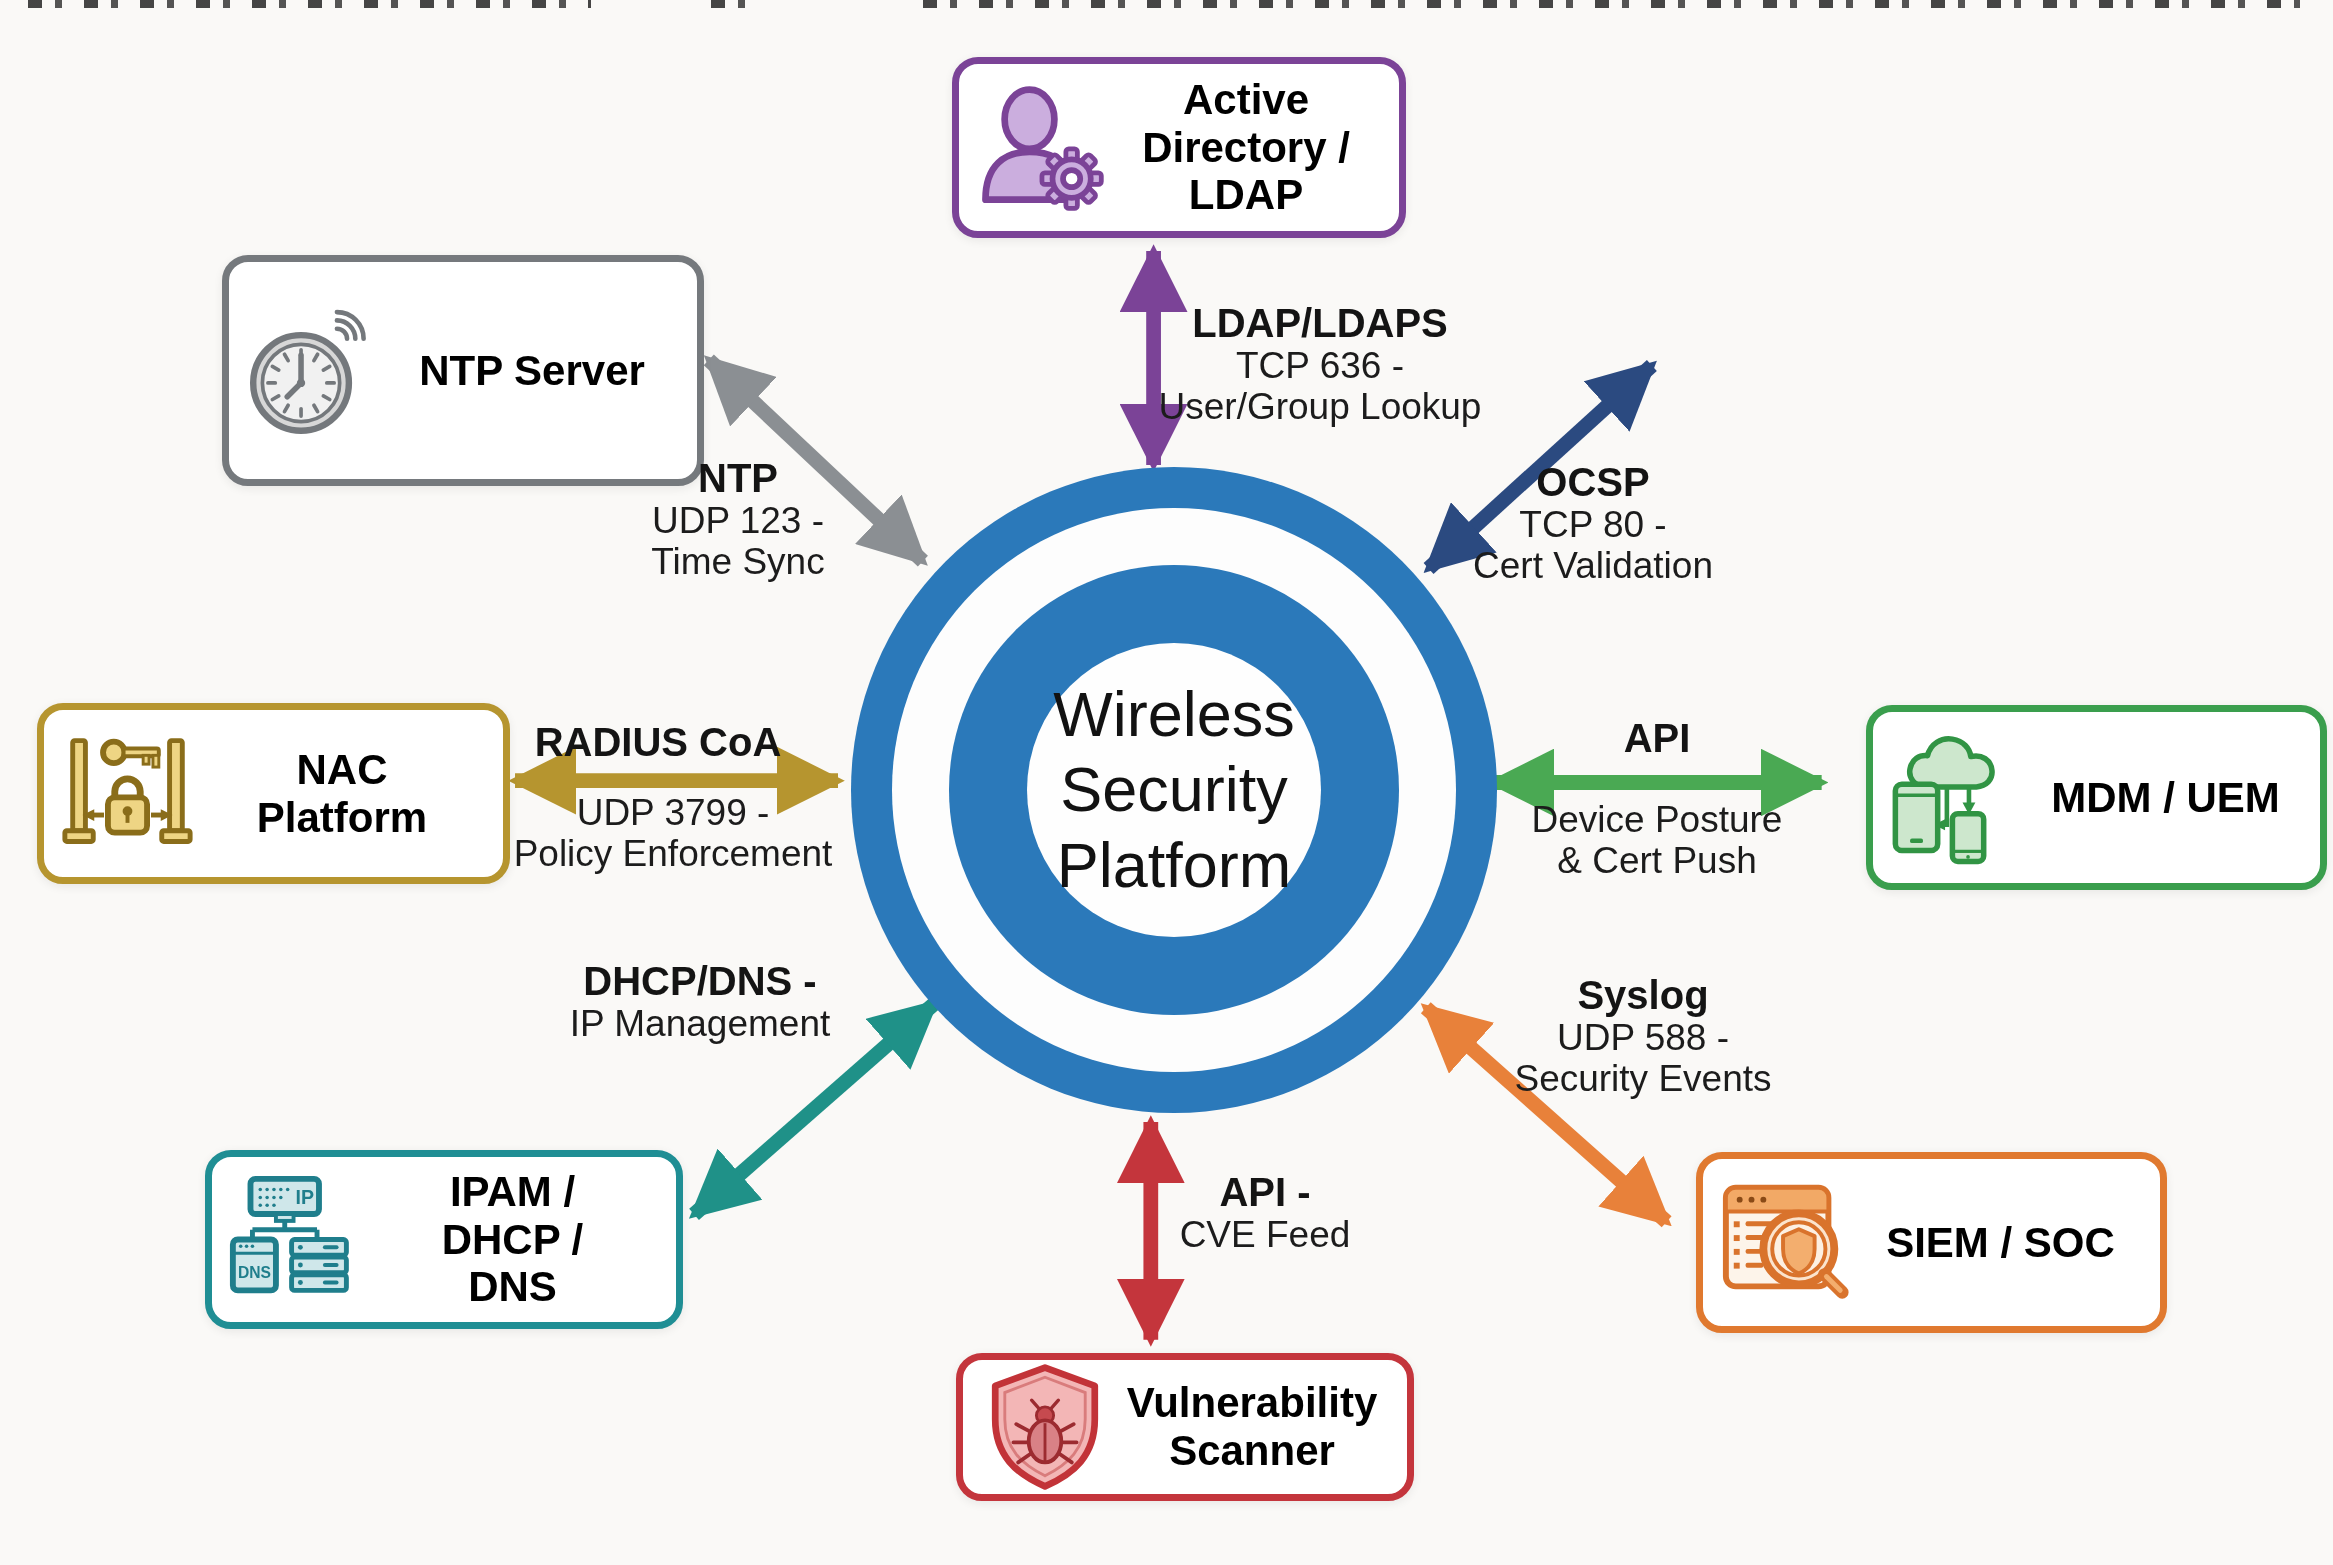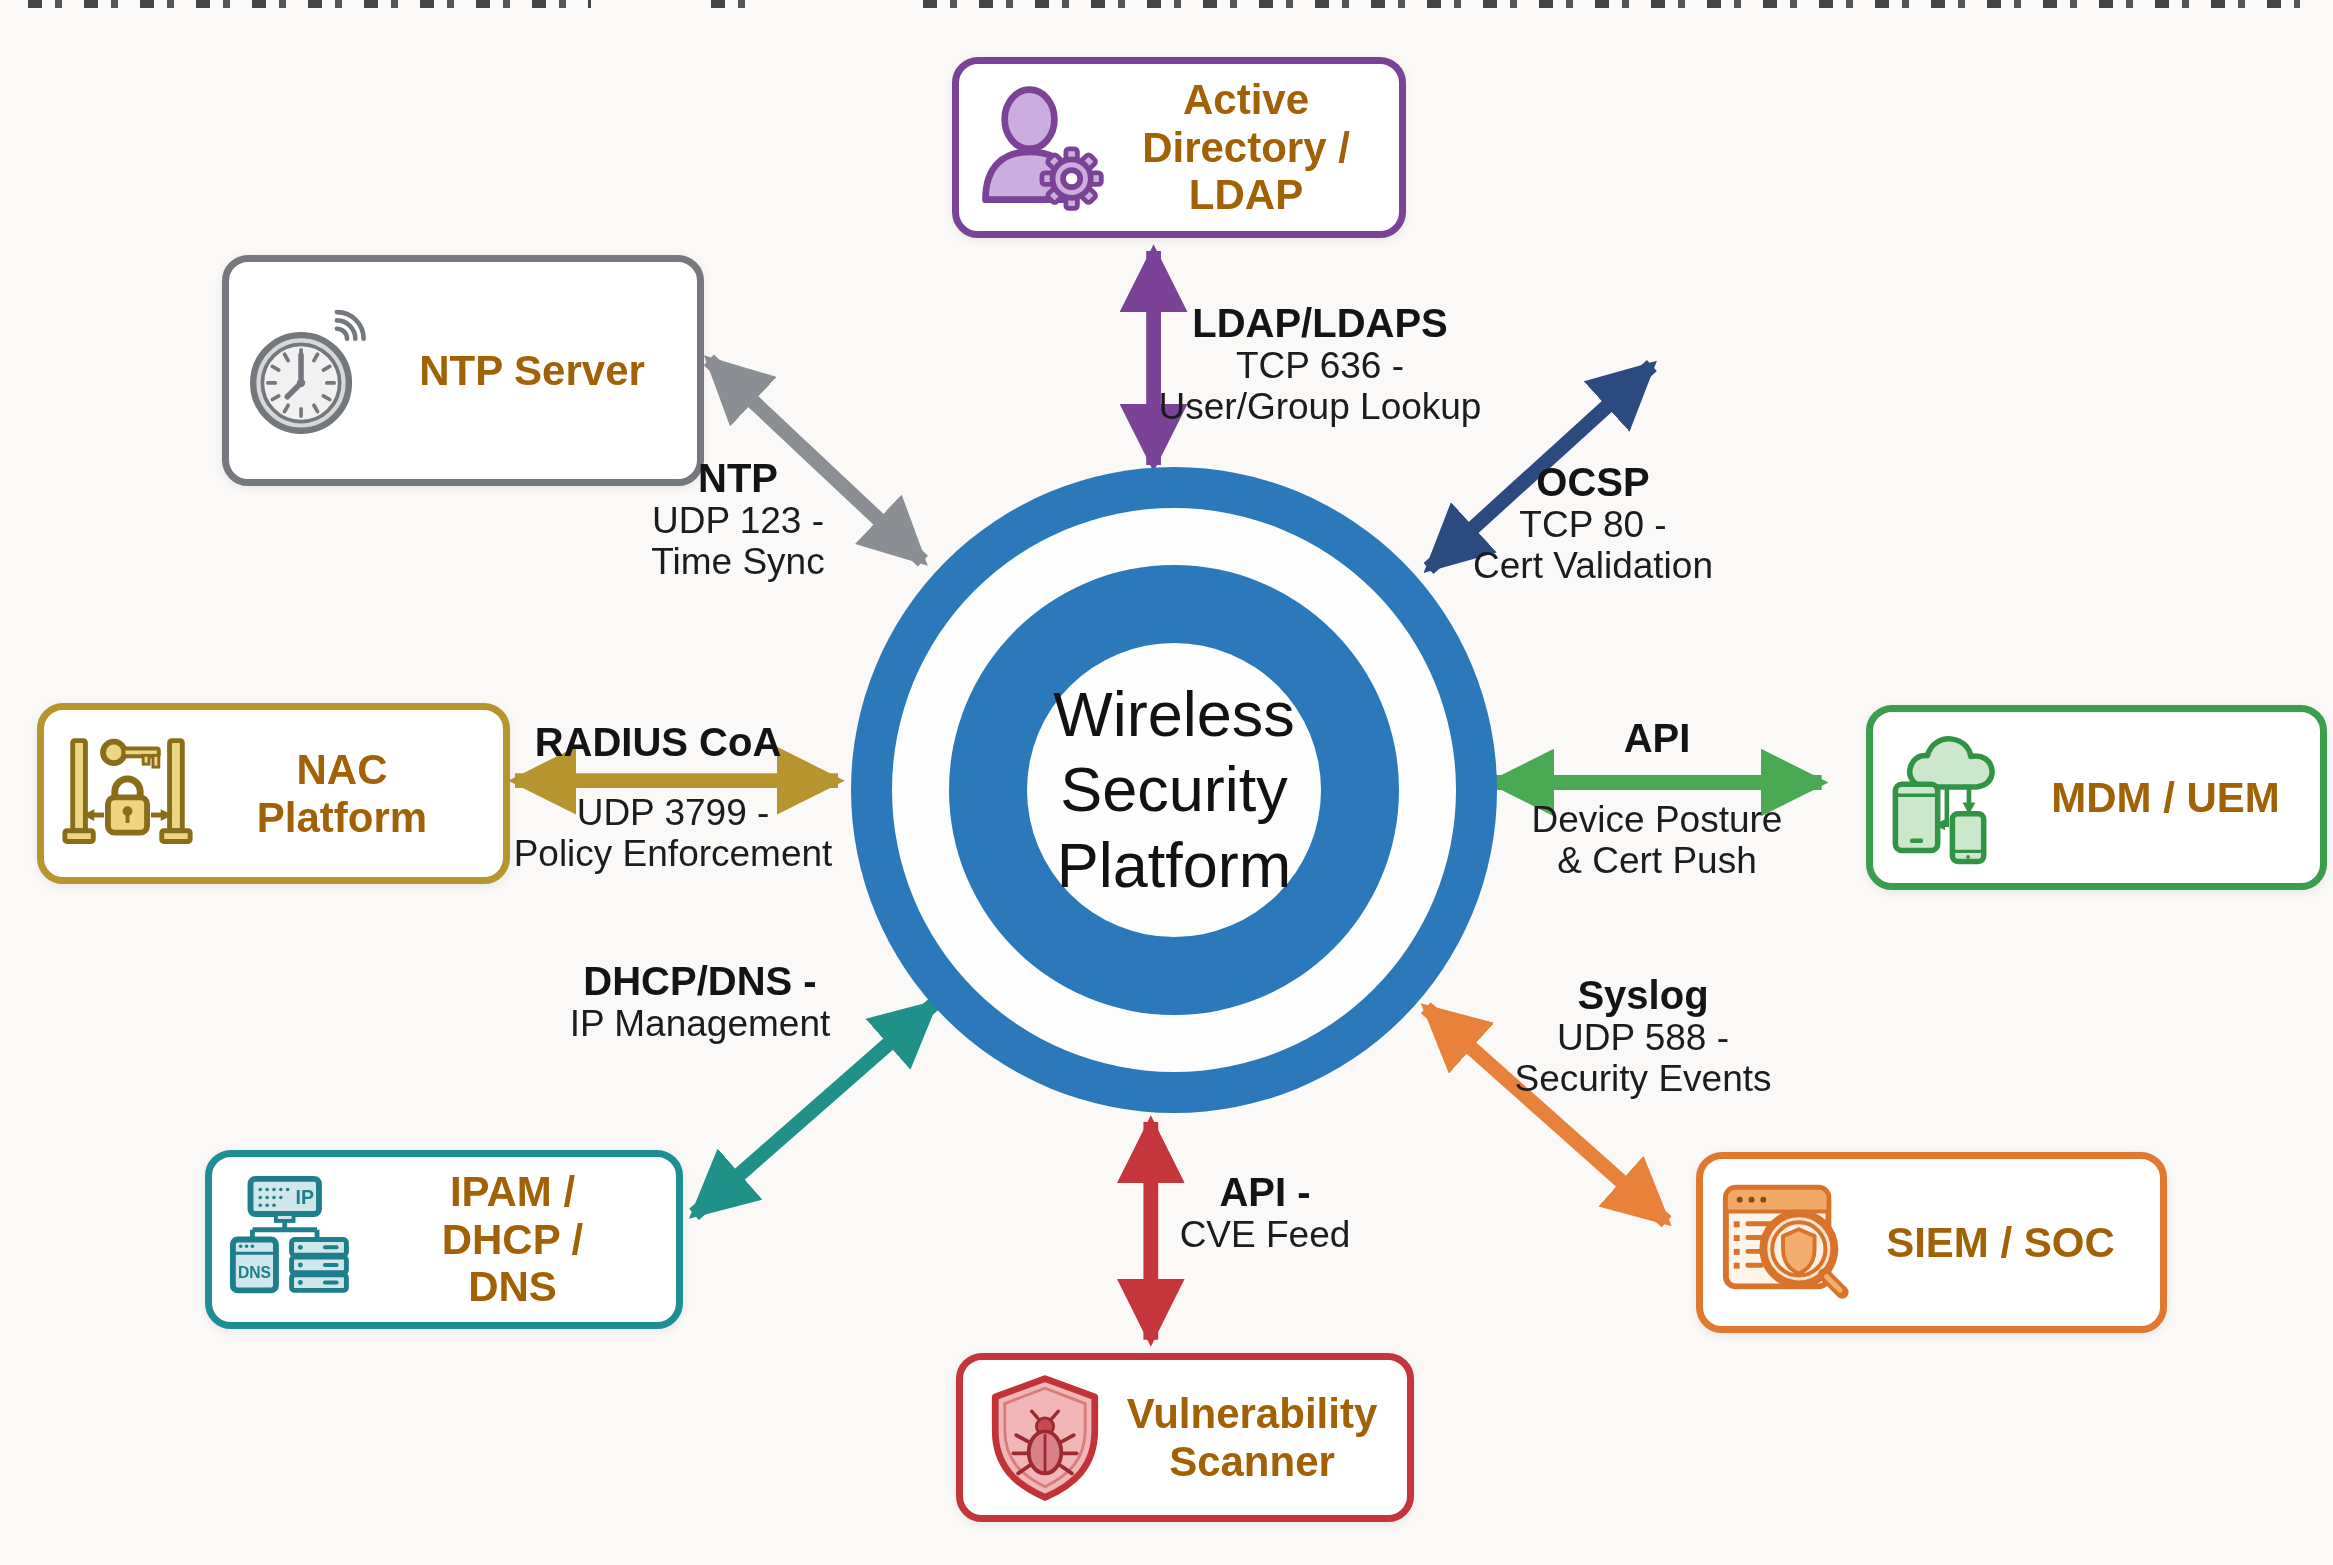--- a/index.html
+++ b/index.html
@@ -18,30 +18,30 @@
   .circle-gap{position:absolute;inset:41px;border-radius:50%;background:#fdfdfd;}
   .circle-ring2{position:absolute;inset:57px;border-radius:50%;background:#2b79ba;}
   .circle-core{position:absolute;inset:78px;border-radius:50%;background:#fefefe;
     display:flex;align-items:center;justify-content:center;text-align:center;}
   .circle-core .core-label{font-weight:normal;font-size:63px;line-height:1.2;max-width:397px;color:#121212;}
 
   
   .node{position:absolute;background:#fff;border:7.4px solid #888;border-radius:26px;box-sizing:border-box;
         display:flex;align-items:center;padding:0 14.8px;box-shadow:0 2.8px 9.2px rgba(0,0,0,.07);}
   .node svg{flex:0 0 auto;}
-  .node-label{flex:1;text-align:center;font-weight:bold;font-size:42px;line-height:1.14;color:#a16207;margin:0 auto;}
+  .node-label{flex:1;text-align:center;font-weight:bold;font-size:42px;line-height:1.14;color:#000000;margin:0 auto;}
 
   .n-ntp {left:222px; top:255px; width:482px;height:231px;border-color:#75797d;}
   .n-ad  {left:952px;top:57px;  width:454px;height:181px;border-color:#7b4397;}
   .n-pki {left:1672px;top:257px; width:484px;height:185px;border-color:#2b4a80;}
   .n-nac {left:37px;  top:703px; width:473px;height:181px;border-color:#b6952f;}
   .n-mdm {left:1866px;top:705px; width:461px;height:185px;border-color:#3a9e4d;}
   .n-ipam{left:205px; top:1150px;width:478px;height:179px;border-color:#1f8e94;}
   .n-siem{left:1696px;top:1152px;width:471px;height:181px;border-color:#e0792f;}
-  .n-vuln{left:956px;top:1353px;width:458px;height:169px;border-color:#c4353c;}
+  .n-vuln{left:956px;top:1353px;width:458px;height:148px;border-color:#c4353c;}
 
   .n-ad  .node-label{max-width:258px;}
   .n-pki .node-label{max-width:258px;}
   .n-nac .node-label{max-width:214px;}
   .n-ipam .node-label{max-width:234px;}
   .n-vuln .node-label{max-width:281px;}
 
   
   .conn{position:absolute;text-align:center;transform:translateX(-50%);}
   .conn .proto{font-weight:bold;font-size:40px;line-height:1.1;color:#141414;}

